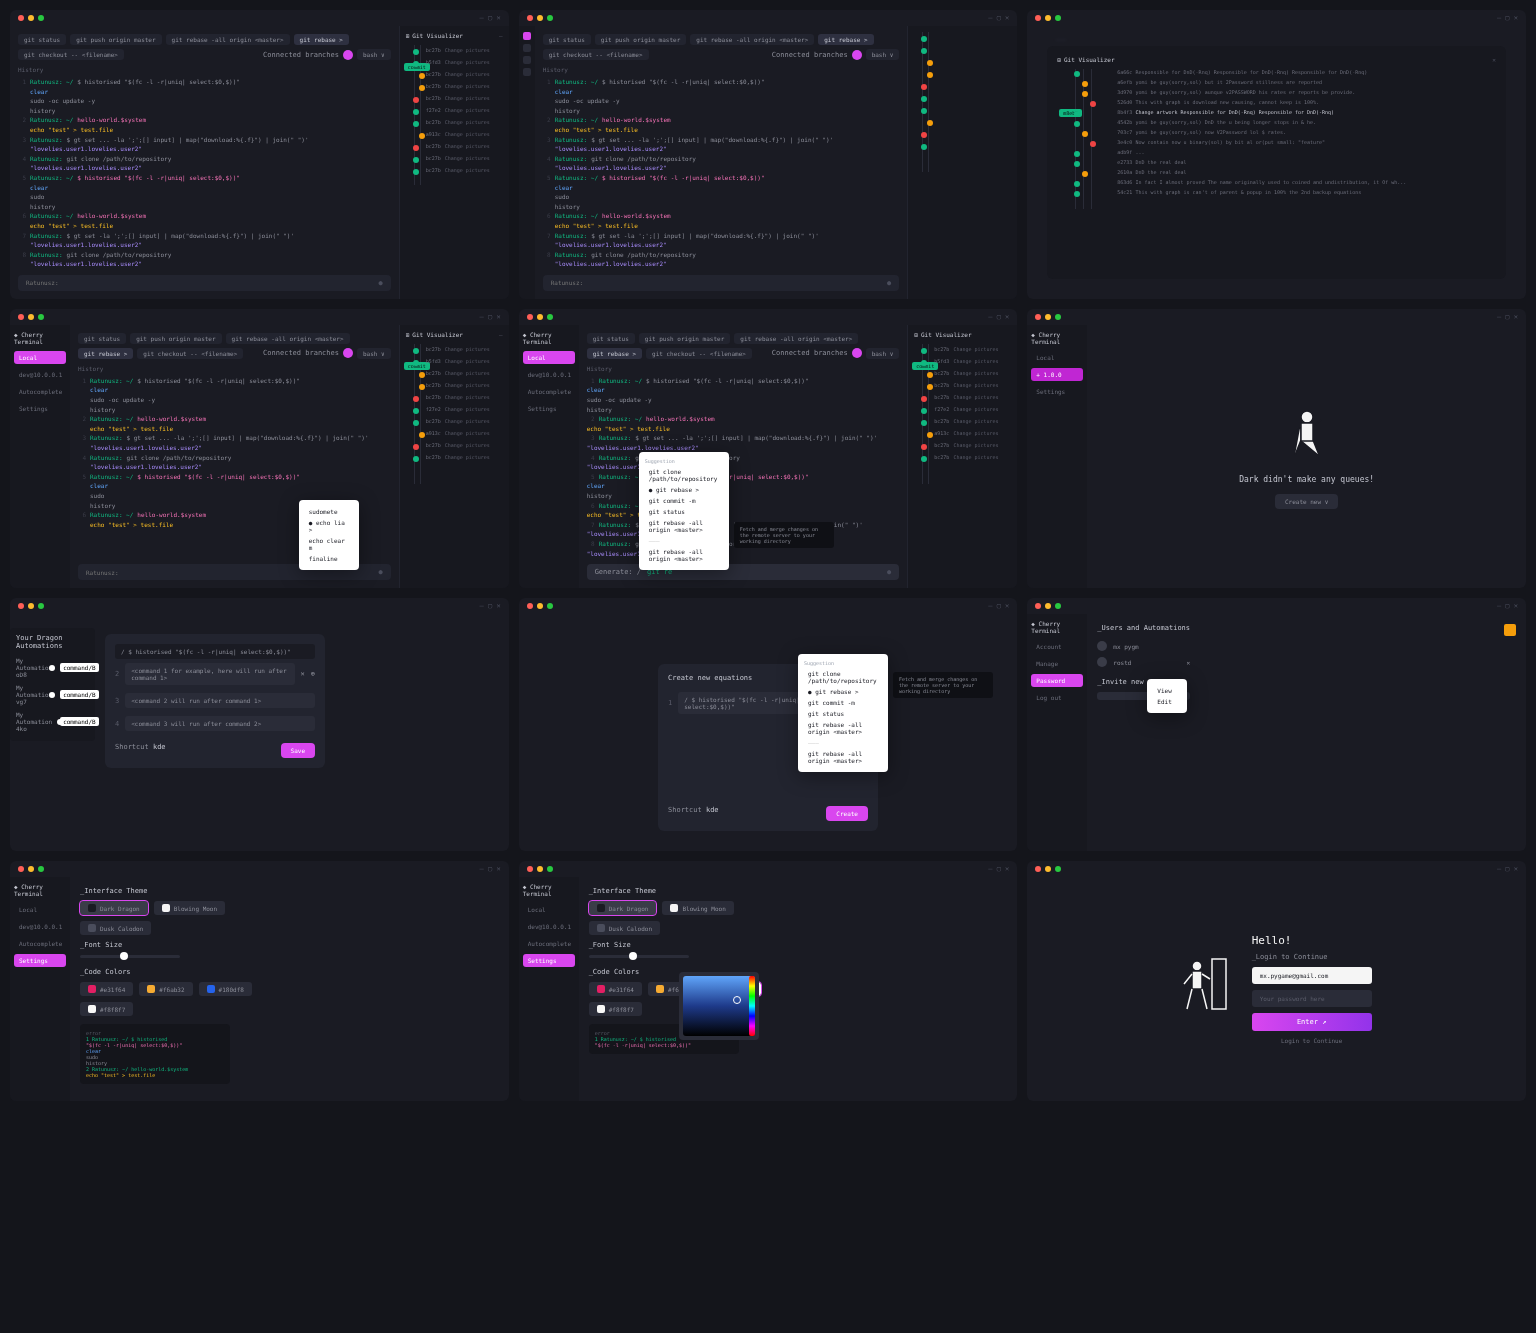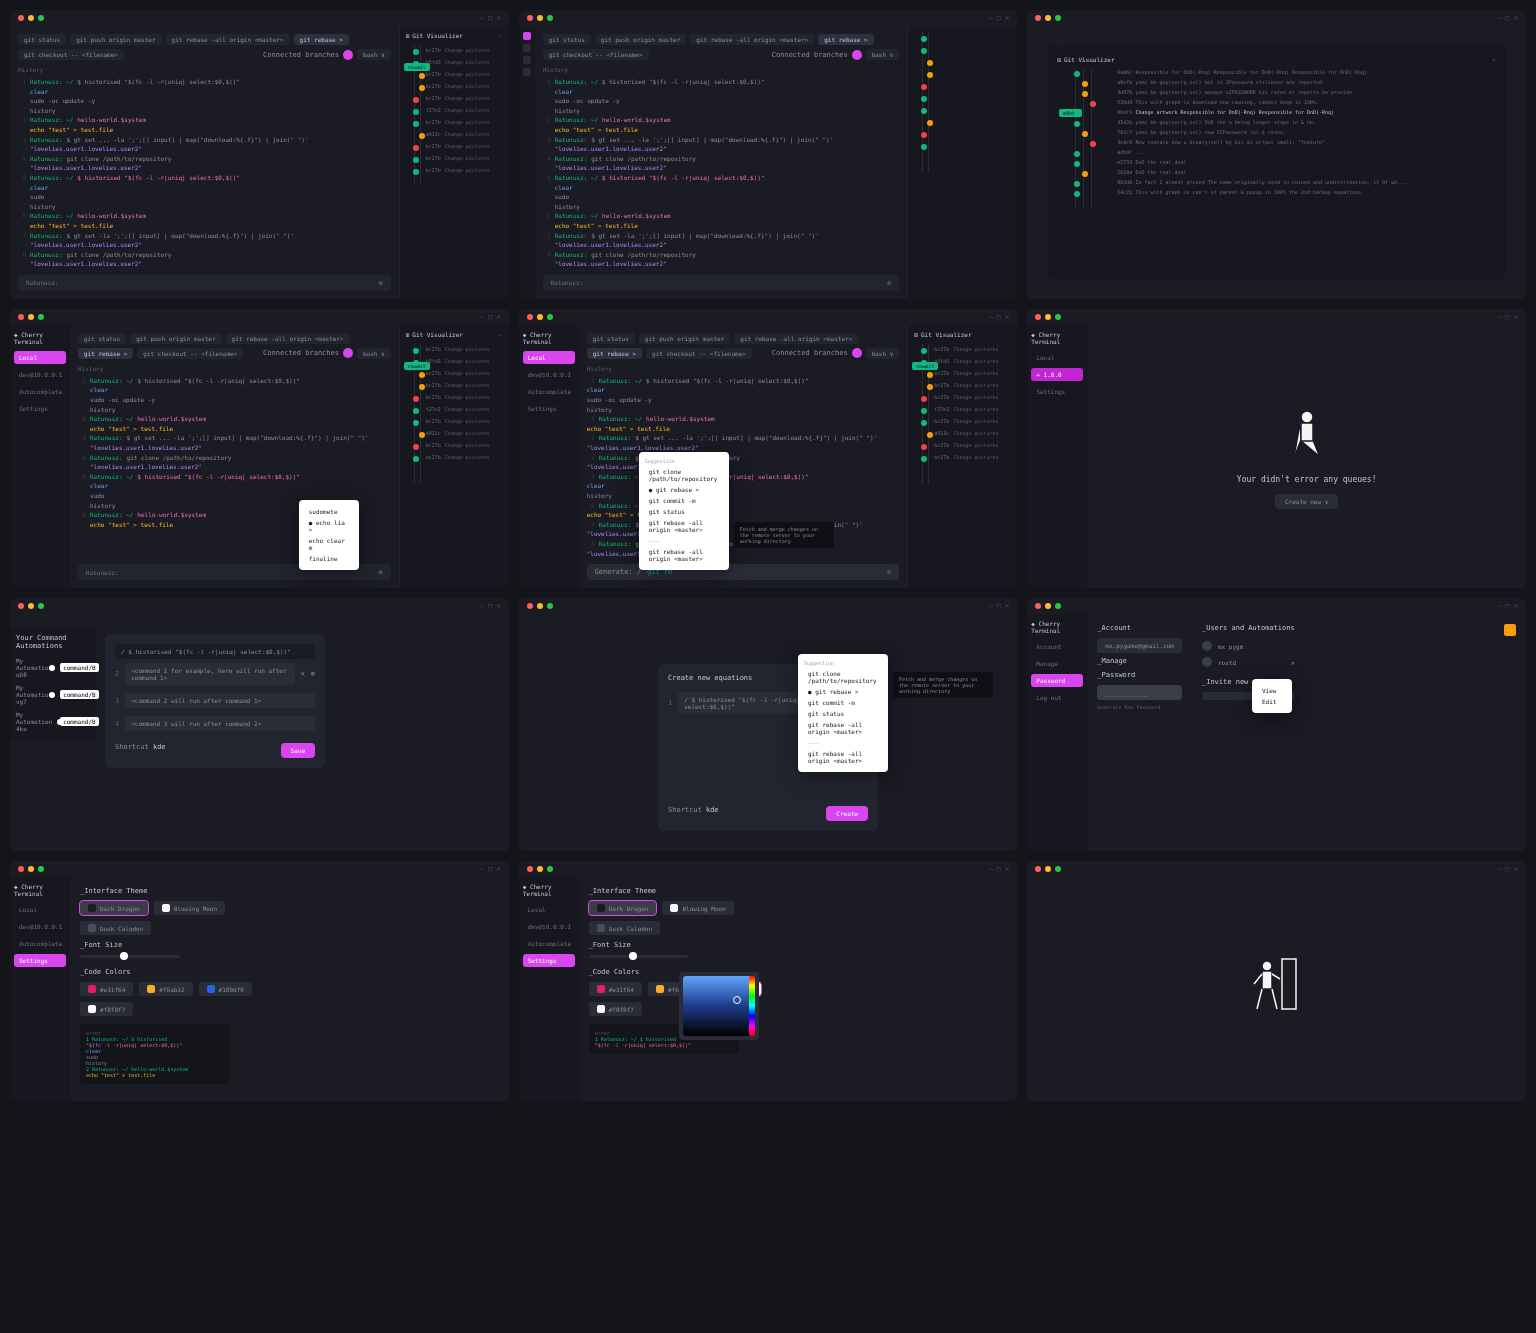--- a/index.html
+++ b/index.html
@@ -863,35 +863,35 @@
       <div class="sb-item">Local</div>
       <div class="sb-item pill">+ 1.0.0</div>
       <div class="sb-item">Settings</div>
     </div>
     <div class="empty">
       <svg class="illus" viewBox="0 0 60 60">
         <circle cx="30" cy="12" r="6" class="person"></circle>
         <path d="M24 18 L24 35 L18 50 M24 35 L36 35 L42 50 M24 22 L14 30 M36 22 L44 15" class="person" fill="none"></path>
         <rect x="24" y="18" width="12" height="18" class="person"></rect>
       </svg>
-      <div class="emptytxt">Your didn't error any queues!</div>
+      <div class="emptytxt">Dark didn't make any queues!</div>
       <button class="btn ghost">Create new ∨</button>
     </div>
   </div>
 </div>
 
 <div class="win" style="position:relative">
   <div class="titlebar">
         <div class="dot r"></div>
         <div class="dot y"></div>
         <div class="dot g"></div>
         <div class="winctrl">— ▢ ✕</div>
       </div>
   <div class="autopanel">
-    <div style="color:#c4c6d0;margin-bottom:4px">Your Command Automations</div>
+    <div style="color:#c4c6d0;margin-bottom:4px">Your Dragon Automations</div>
     <div class="autoitem">
           <span>My Automation oD8</span>
           <div class="toggle"></div>
           <span style="background:#fff;color:#000;padding:1px 3px;border-radius:2px">command/B</span>
         </div>
     <div class="autoitem">
           <span>My Automation vg7</span>
           <div class="toggle"></div>
           <span style="background:#fff;color:#000;padding:1px 3px;border-radius:2px">command/B</span>
         </div>
@@ -973,28 +973,20 @@
       </div>
   <div class="body">
     <div class="sidebar">
       <div class="sb-title">◆ <span>Cherry Terminal</span></div>
       <div class="sb-item">Account</div>
       <div class="sb-item">Manage</div>
       <div class="sb-item active">Password</div>
       <div class="sb-item">Log out</div>
     </div>
     <div class="settings">
-      <div class="setcol">
-        <div class="sethdr">_Account</div>
-        <div class="field">mx.pygame@gmail.com</div>
-        <div class="sethdr">_Manage</div>
-        <div class="sethdr">_Password</div>
-        <div class="field hl">____________</div>
-        <div style="font-size:5px;color:#5a5c6a">Generate New Password</div>
-      </div>
       <div class="setcol" style="position:relative">
         <div class="sethdr">_Users and Automations</div>
         <div class="userrow">
               <div class="uavatar"></div>
               <span>mx pygm</span>
             </div>
         <div class="userrow">
               <div class="uavatar"></div>
               <span>rostd</span>
               <span style="margin-left:auto">✕</span>
@@ -1159,16 +1151,24 @@
         <div class="dot g"></div>
         <div class="winctrl">— ▢ ✕</div>
       </div>
   <div class="login">
     <svg width="50" height="70" viewBox="0 0 50 70">
       <rect x="30" y="5" width="14" height="50" fill="none" stroke="#f5f5f5" stroke-width="1.5"></rect>
       <circle cx="15" cy="12" r="5" class="person"></circle>
       <rect x="10" y="17" width="10" height="18" class="person"></rect>
       <path d="M10 20 L2 30 M20 20 L28 25 M10 35 L5 55 M20 35 L25 55" stroke="#f5f5f5" stroke-width="1.5" fill="none"></path>
     </svg>
+    <div class="logincard">
+      <div class="loginhdr">Hello!</div>
+      <div class="loginsub">_Login to Continue</div>
+      <div class="logininp">mx.pygame@gmail.com</div>
+      <div class="logininp dark">Your password here</div>
+      <div class="loginbtn">Enter ↗</div>
+      <div class="loginlink">Login to Continue</div>
+    </div>
   </div>
 </div>
 
 </div>
 
 </body></html>

